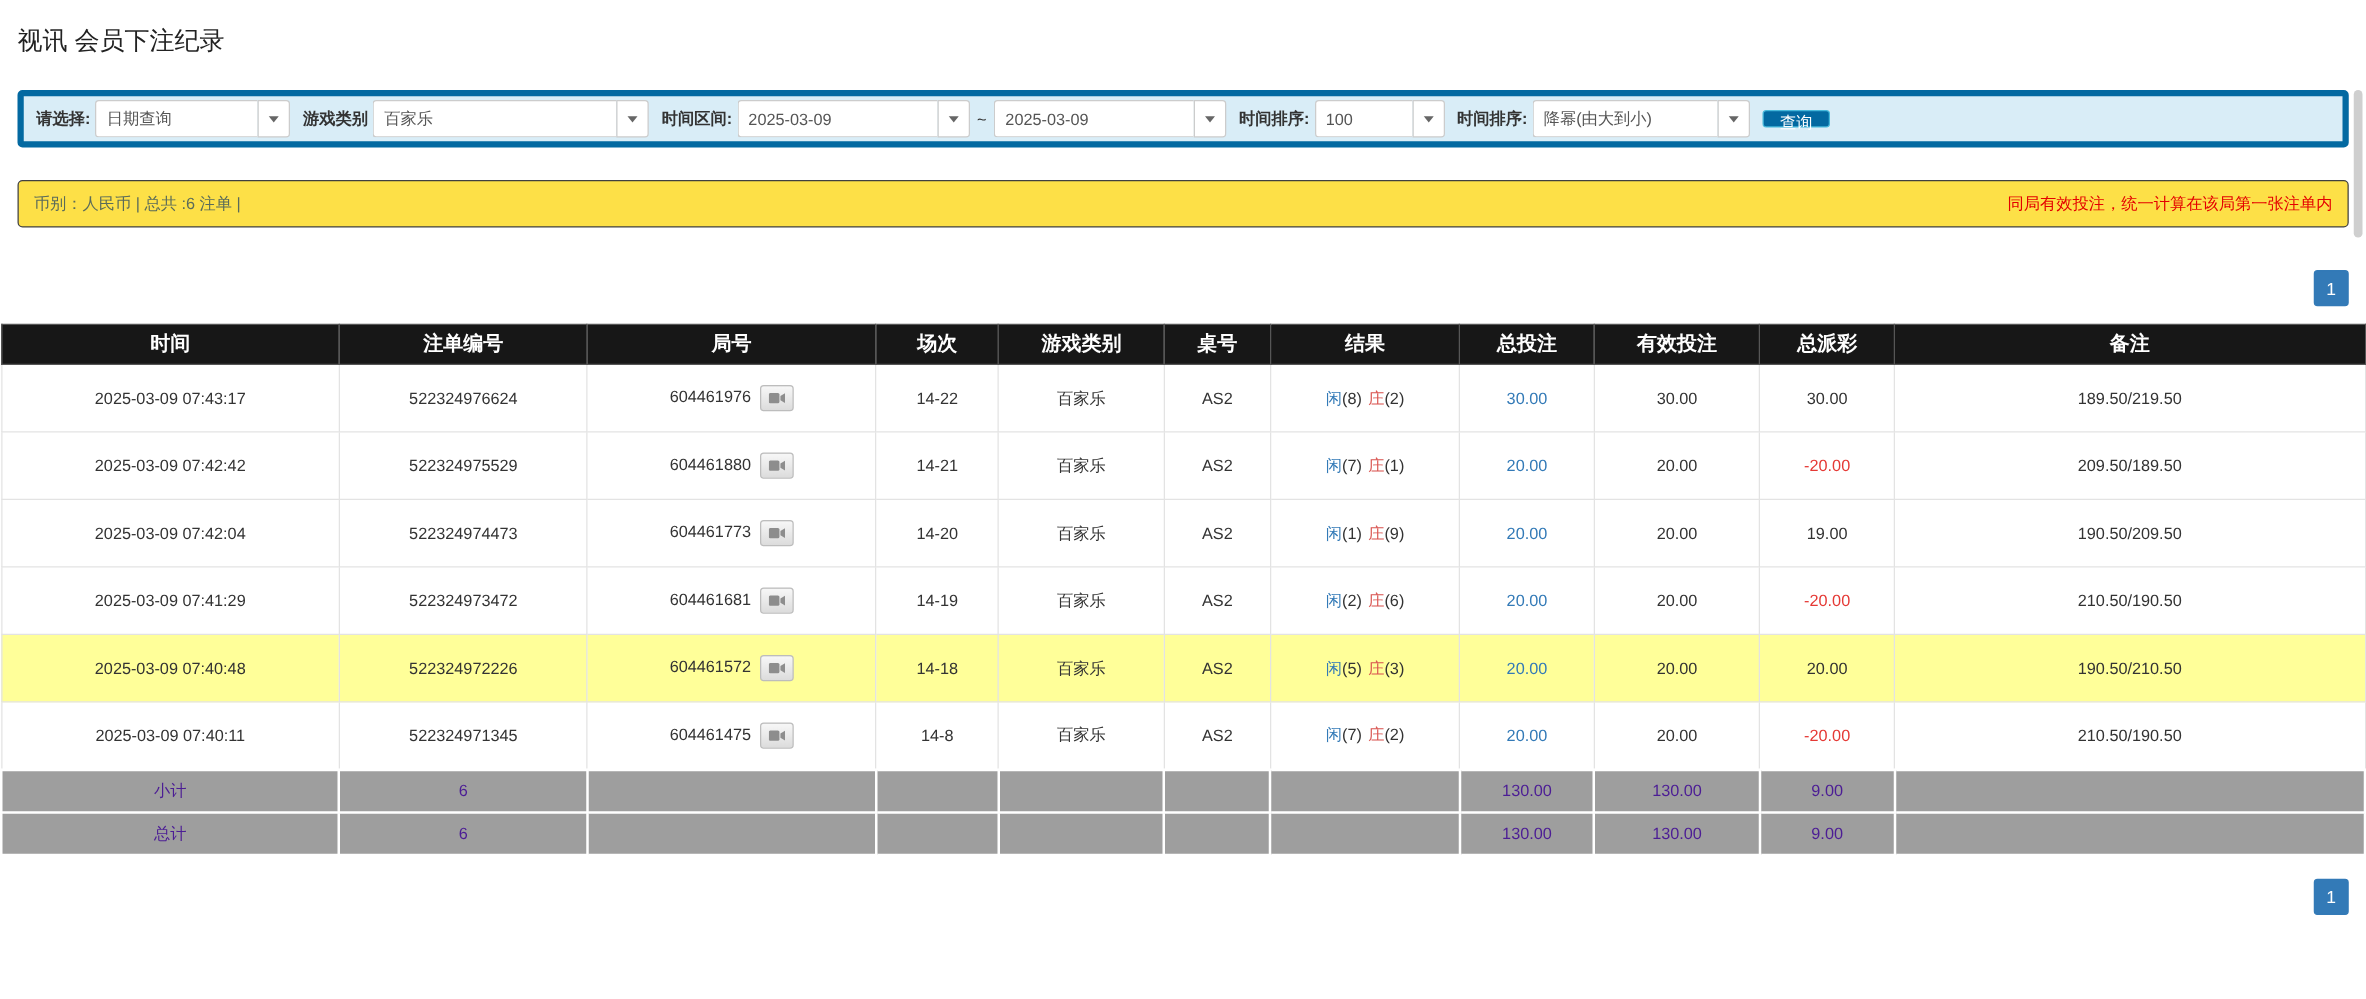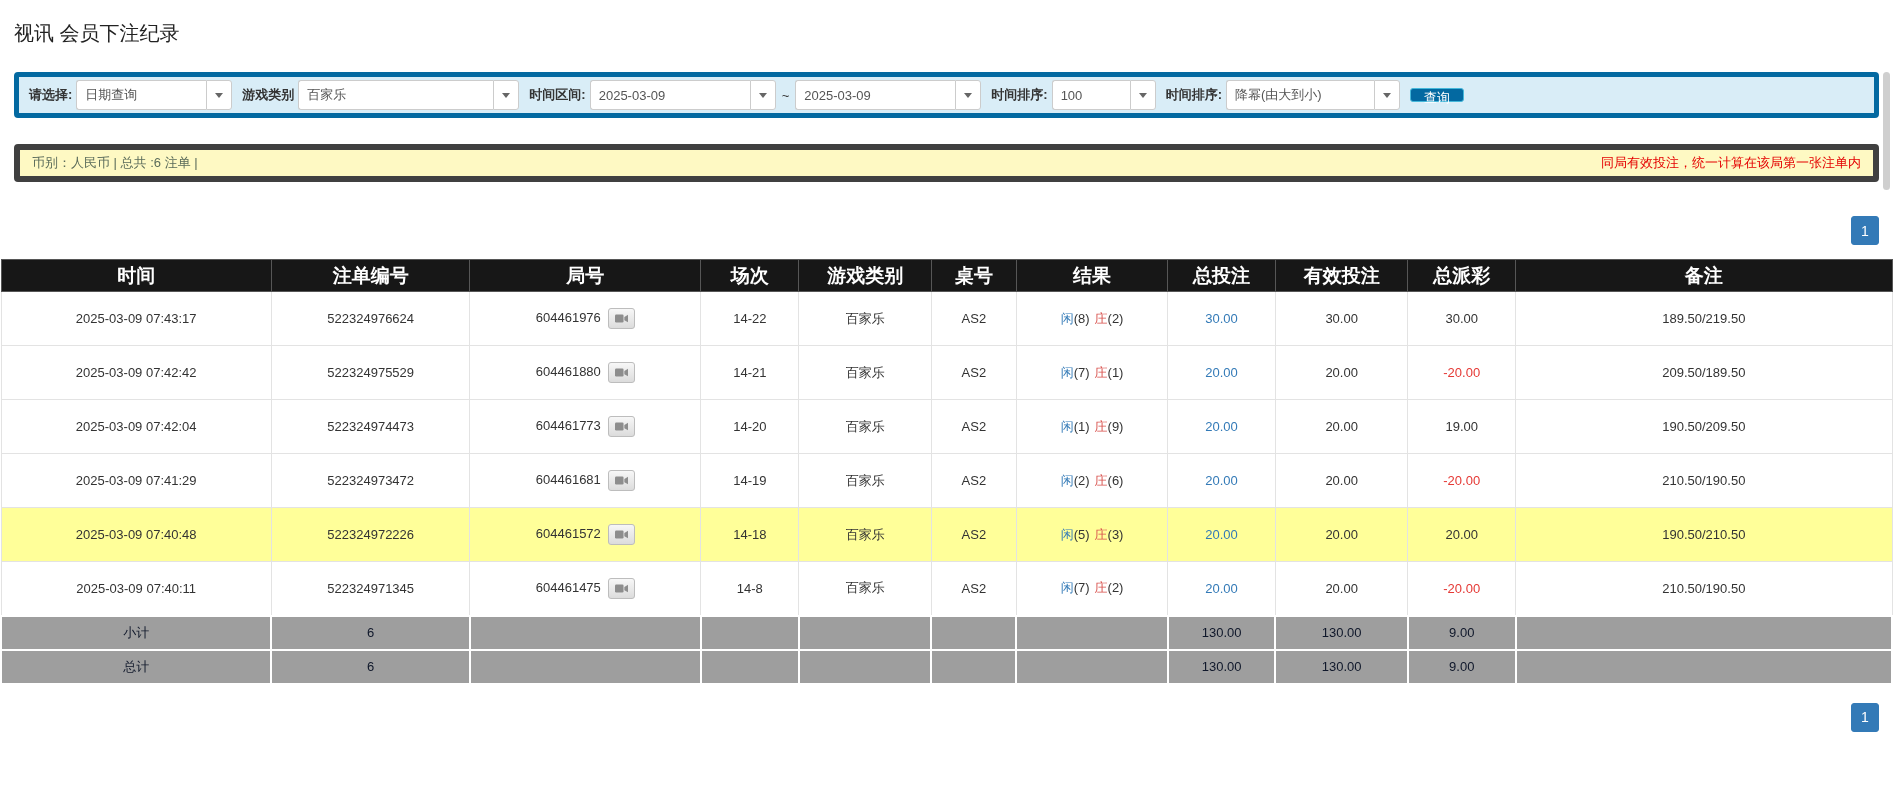--- a/index.html
+++ b/index.html
@@ -68,22 +68,22 @@
     border-radius: 3px;
     font-size: 13px;
     margin-left: 10px;
     cursor: pointer;
     font-family: inherit;
   }
 
   
   .summary-bar {
     margin-top: 26px;
-    background: #fef9c3;
-    border: 6px solid #404040;
+    background: #fde047;
+    border: 1px solid #404040;
     border-radius: 4px;
     height: 38px;
     display: flex;
     align-items: center;
     justify-content: space-between;
     padding: 0 12px;
   }
   .summary-left { color: #5a6b5a; }
   .summary-right { color: #e40000; }
 
@@ -104,21 +104,21 @@
     padding: 0 8px;
   }
 
   
   table.data-table { width: 100%; border-collapse: collapse; table-layout: fixed; }
   .data-table th {
     background: #171717;
     color: #fff;
     font-weight: bold;
     height: 32px;
-    font-size: 19px;
+    font-size: 16px;
     border: 1px solid #565656;
     text-align: center;
     margin-left: 40px;
   }
   .data-table td {
     border: 1px solid #e3e3e3;
     text-align: center;
     height: 54px;
     color: #333;
     background: #fff;
@@ -138,21 +138,21 @@
     border: 1px solid #bdbdbd;
     border-radius: 3px;
     background: linear-gradient(#f7f7f7, #dcdcdc);
     margin-left: 7px;
     vertical-align: middle;
     cursor: pointer;
   }
 
   tfoot .footer-row td {
     background: #9e9e9e;
-    color: #0f172a;
+    color: #4c1d95;
     border: 2px solid #ffffff;
     height: 34px;
   }
 
   
   .scroll-thumb {
     position: absolute;
     right: 3px; top: 72px;
     width: 7px; height: 118px;
     background: #cfcfcf;

